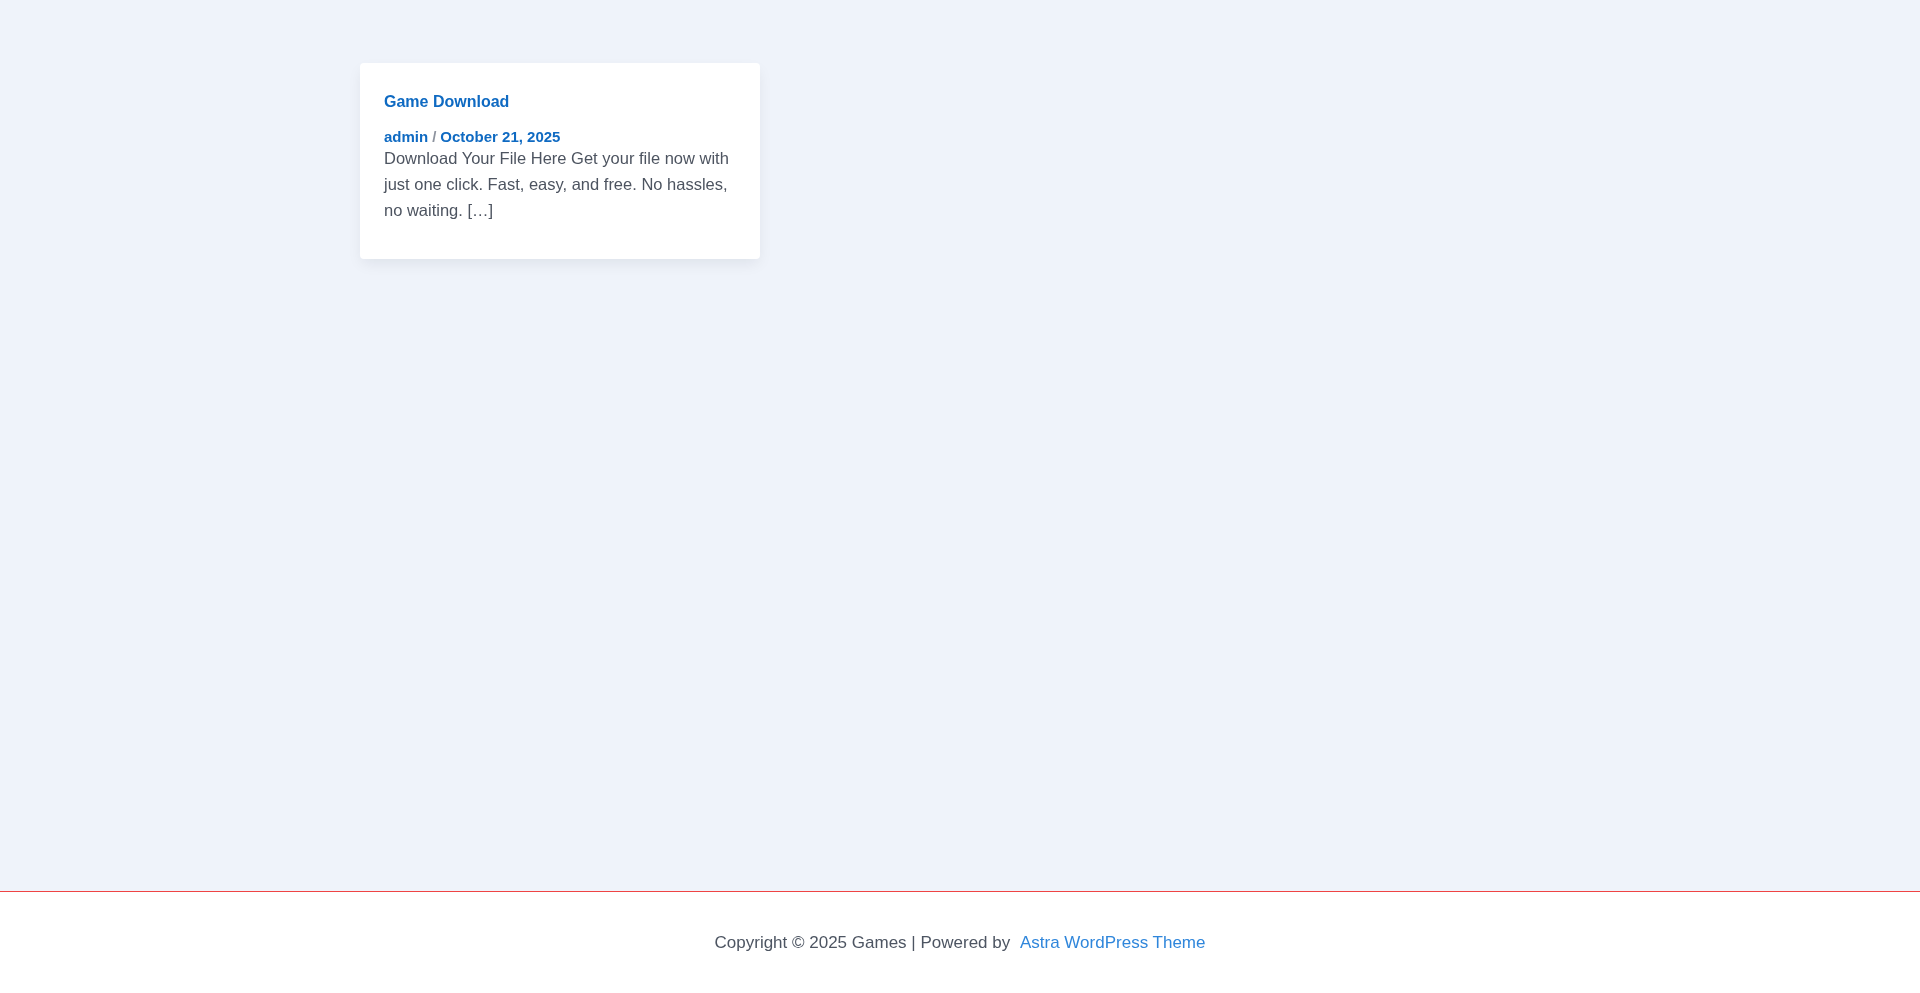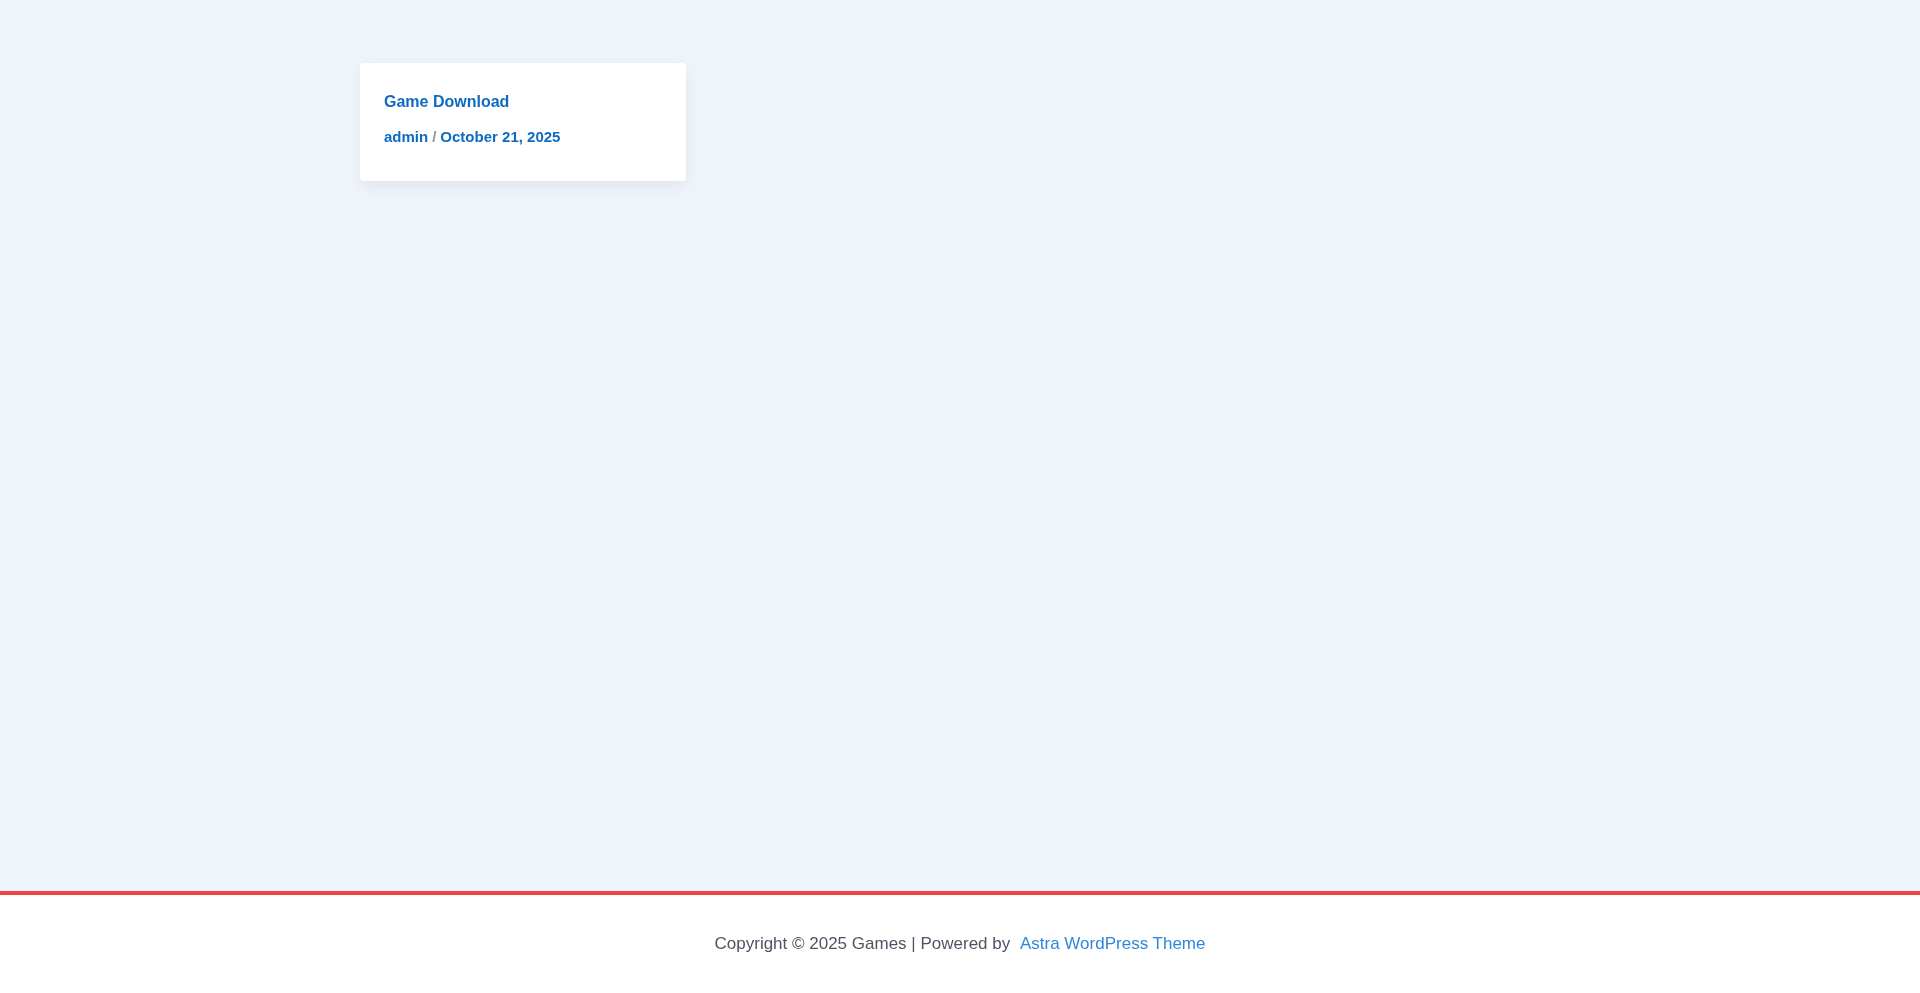--- a/index.html
+++ b/index.html
@@ -48,21 +48,21 @@
     cursor: pointer;
     padding-right: 17px;
   }
 
   
   .content-area {
     flex: 1 1 auto;
     background: #eff3fa;
   }
   .post-card {
-    width: 326px;
+    width: 400px;
     margin-top: 63px;
     background: #ffffff;
     border-radius: 4px;
     box-shadow: 0 6px 15px -2px rgba(16, 24, 40, 0.08);
     padding: 30px 24px 36px 24px;
   }
   .post-category {
     display: inline-block;
     font-size: 16px;
     font-weight: 700;
@@ -98,21 +98,21 @@
   .post-excerpt {
     font-size: 16.5px;
     line-height: 26px;
     color: #4d5460;
   }
 
   
   .site-footer {
     flex: 0 0 auto;
     background: #ffffff;
-    border-top: 4px solid #ef4444;
+    border-top: 1px solid #ef4444;
     height: 102px;
     display: flex;
     align-items: center;
     justify-content: center;
   }
   .footer-text {
     font-size: 17px;
     color: #4d5562;
   }
   .footer-link {
@@ -128,20 +128,21 @@
 <div class="page">
 
 
   <main class="content-area">
     <div class="container">
       <article class="post-card">
         <a class="post-category">Game Download</a>
         <div class="post-meta">
           <a class="meta-link">admin</a><span class="meta-sep">/</span><a class="meta-link">October 21, 2025</a>
         </div>
+        <p class="post-excerpt">Download Your File Here Get your file now with just one click. Fast, easy, and free. No hassles, no waiting. […]</p>
       </article>
     </div>
   </main>
 
   <footer class="site-footer">
     <div class="footer-text">
       <span>Copyright © 2025 Games | Powered by</span>
       <a class="footer-link">Astra WordPress Theme</a>
     </div>
   </footer>

